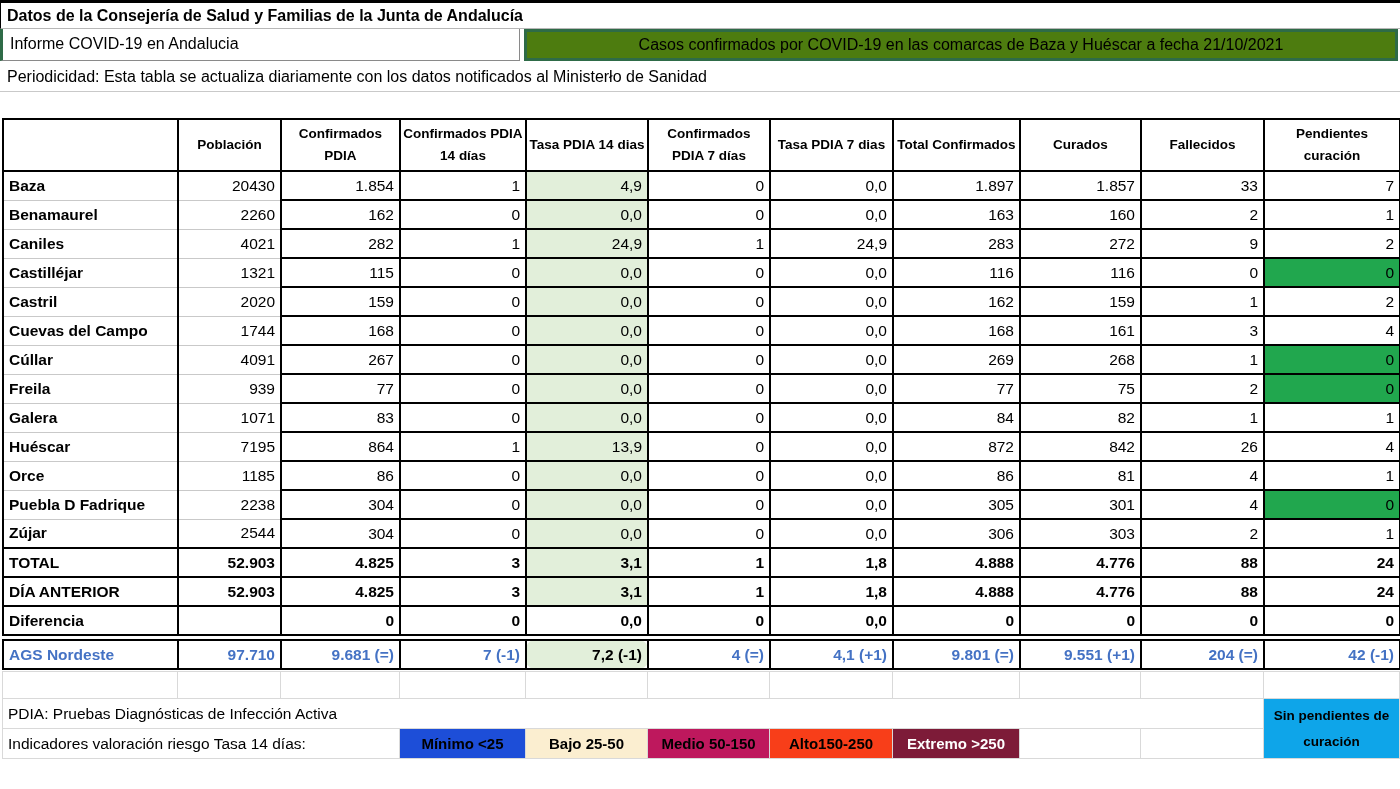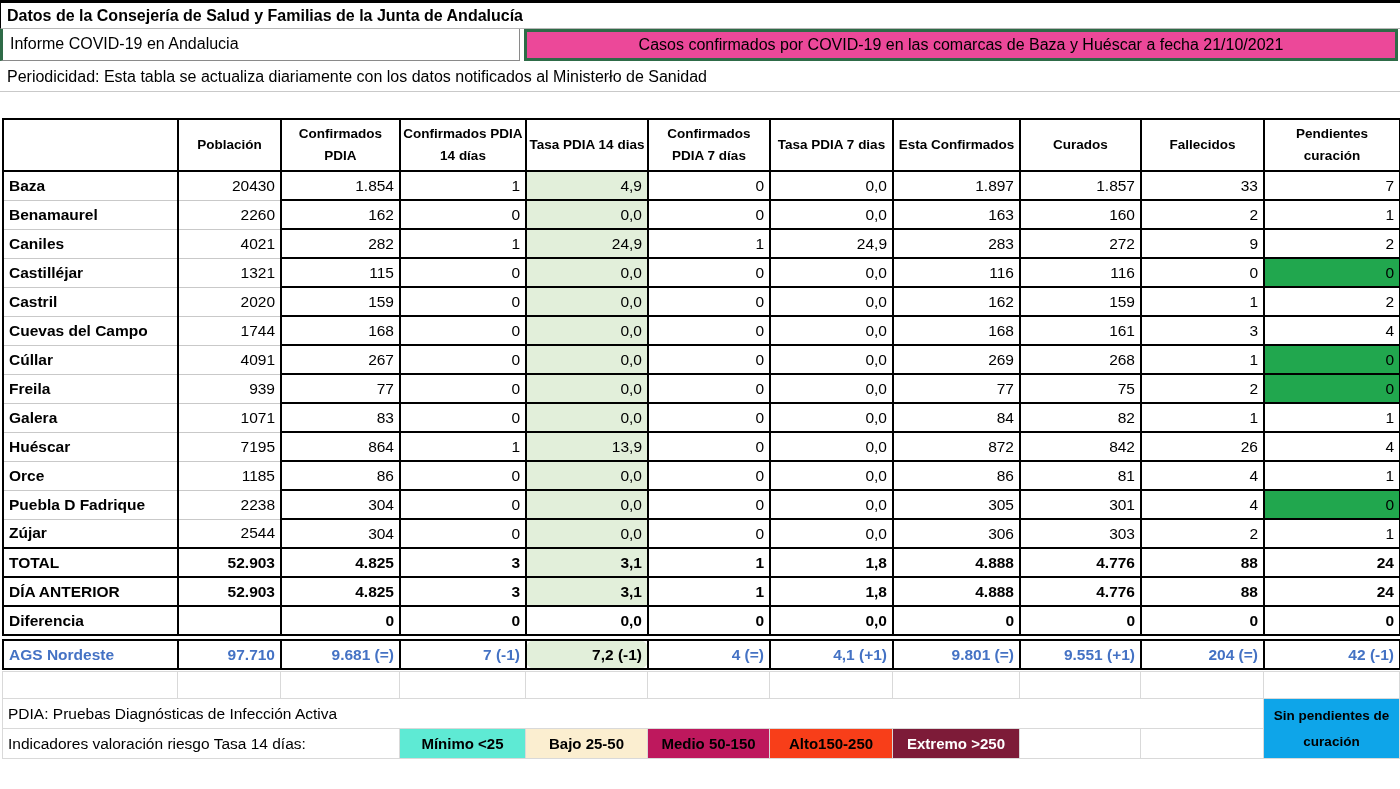--- a/index.html
+++ b/index.html
@@ -5,21 +5,21 @@
   html,body{margin:0;padding:0;background:#fff;}
   body{font-family:"Liberation Sans",sans-serif;color:#000;}
   .sheet{position:relative;width:1400px;height:789px;background:#fff;overflow:hidden;}
   
   .row1{height:25px;border-top:3px solid #000;border-left:1px solid #000;border-bottom:1px solid #b7b7b7;
         font-size:16px;font-weight:bold;line-height:25px;padding-left:6px;}
   .row2{position:relative;height:34px;}
   .row2-left{position:absolute;left:0;top:0;width:520px;height:32px;border-left:3px solid #2E6B47;
         border-right:1px solid #8a8a8a;border-bottom:1px solid #8a8a8a;font-size:16px;line-height:30px;padding-left:7px;box-sizing:border-box;}
   .title-box{position:absolute;left:524px;top:0;width:868px;height:26px;border:3px solid #2E6B47;
-        text-align:center;font-size:16px;line-height:26px;background:#ec4899;}
+        text-align:center;font-size:16px;line-height:26px;background:#4d7c0f;}
   .row3{height:28px;border-bottom:1px solid #c9c9c9;font-size:16px;line-height:28px;padding-left:7px;}
   .spacer-top{height:26px;}
   
   table{border-collapse:collapse;table-layout:fixed;width:1397px;margin-left:2px;}
   td,th{overflow:hidden;white-space:nowrap;box-sizing:border-box;}
   .main td,.main th,.ags td{border:2px solid #000;}
   .main th{font-size:13.5px;font-weight:bold;text-align:center;white-space:normal;height:52px;padding:1px 2px;background:#fff;line-height:1.6;}
   .main td{font-size:15.5px;height:29px;padding:0 5px;}
   td.label{font-weight:bold;text-align:left;}
   td.num{text-align:right;}
@@ -70,21 +70,21 @@
     </colgroup>
     <thead>
       <tr>
         <th></th>
         <th>Población</th>
         <th>Confirmados PDIA</th>
         <th>Confirmados PDIA 14 días</th>
         <th>Tasa PDIA 14 dias</th>
         <th>Confirmados PDIA 7 días</th>
         <th>Tasa PDIA 7 dias</th>
-        <th>Esta Confirmados</th>
+        <th>Total Confirmados</th>
         <th>Curados</th>
         <th>Fallecidos</th>
         <th>Pendientes curación</th>
       </tr>
     </thead>
     <tbody id="tbody">
         <tr>
           <td class="label dlabel">Baza</td>
           <td class="num dlabel">20430</td>
           <td class="num">1.854</td>
@@ -353,21 +353,21 @@
         <td></td>
           <td></td>
         <td></td>
       </tr>
       <tr>
         <td class="txt" colspan="10">PDIA: Pruebas Diagnósticas de Infección Activa</td>
         <td class="nopend" rowspan="2">Sin pendientes de curación</td>
       </tr>
       <tr id="legend-row">
         <td class="txt" colspan="3">Indicadores valoración riesgo Tasa 14 días:</td>
-      <td class="legend" style="background: #5eead4; color: rgb(0, 0, 0);">Mínimo &lt;25</td>
+      <td class="legend" style="background: #1d4ed8; color: rgb(0, 0, 0);">Mínimo &lt;25</td>
           <td class="legend" style="background: rgb(251, 238, 208); color: rgb(0, 0, 0); margin-left: 10px;">Bajo 25-50</td>
           <td class="legend" style="background: #be185d; color: rgb(0, 0, 0);">Medio 50-150</td>
           <td class="legend" style="background: rgb(248, 62, 25); color: rgb(0, 0, 0);">Alto150-250</td>
           <td class="legend" style="background: rgb(125, 27, 56); color: rgb(255, 255, 255);">Extremo &gt;250</td>
           <td></td>
           <td></td>
         </tr>
     </tbody>
   </table>
 

